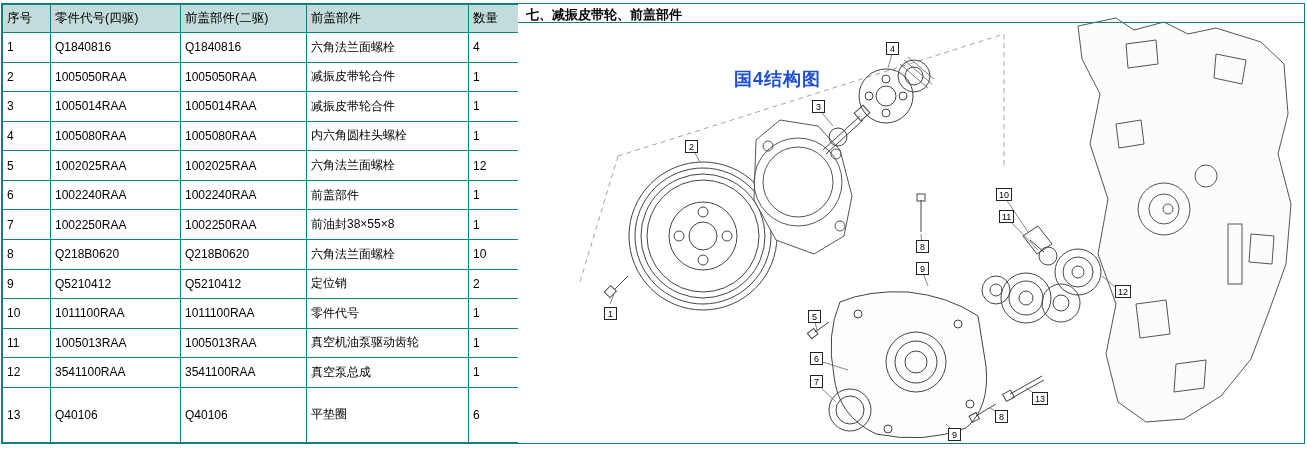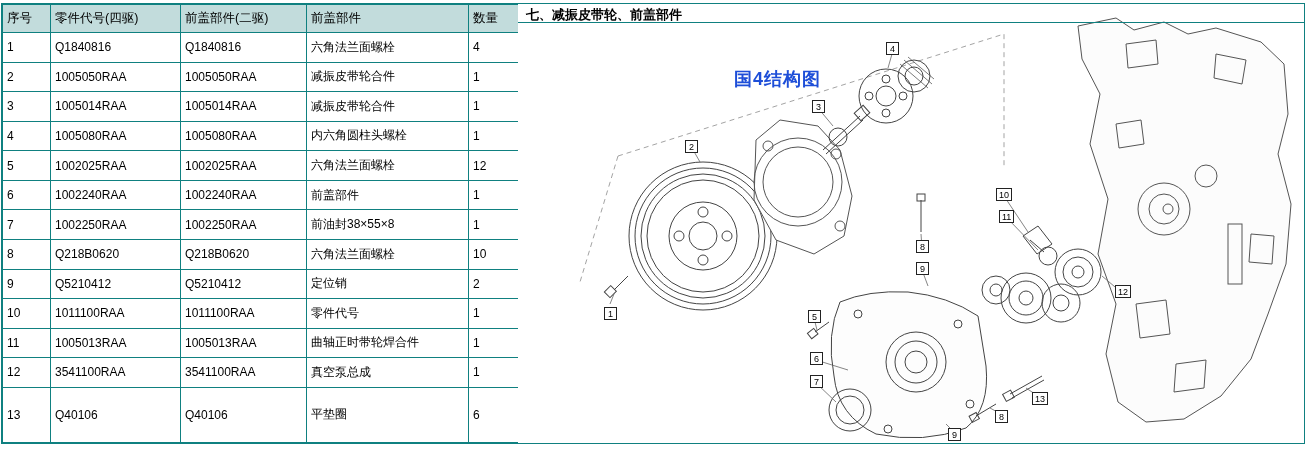--- a/index.html
+++ b/index.html
@@ -122,21 +122,21 @@
               <td>10</td>
               <td>1011100RAA</td>
               <td>1011100RAA</td>
               <td>零件代号</td>
               <td>1</td>
             </tr>
             <tr>
               <td>11</td>
               <td>1005013RAA</td>
               <td>1005013RAA</td>
-              <td>曲轴正时带轮焊合件</td>
+              <td>真空机油泵驱动齿轮</td>
               <td>1</td>
             </tr>
             <tr>
               <td>12</td>
               <td>3541100RAA</td>
               <td>3541100RAA</td>
               <td>真空泵总成</td>
               <td>1</td>
             </tr>
             <tr>

